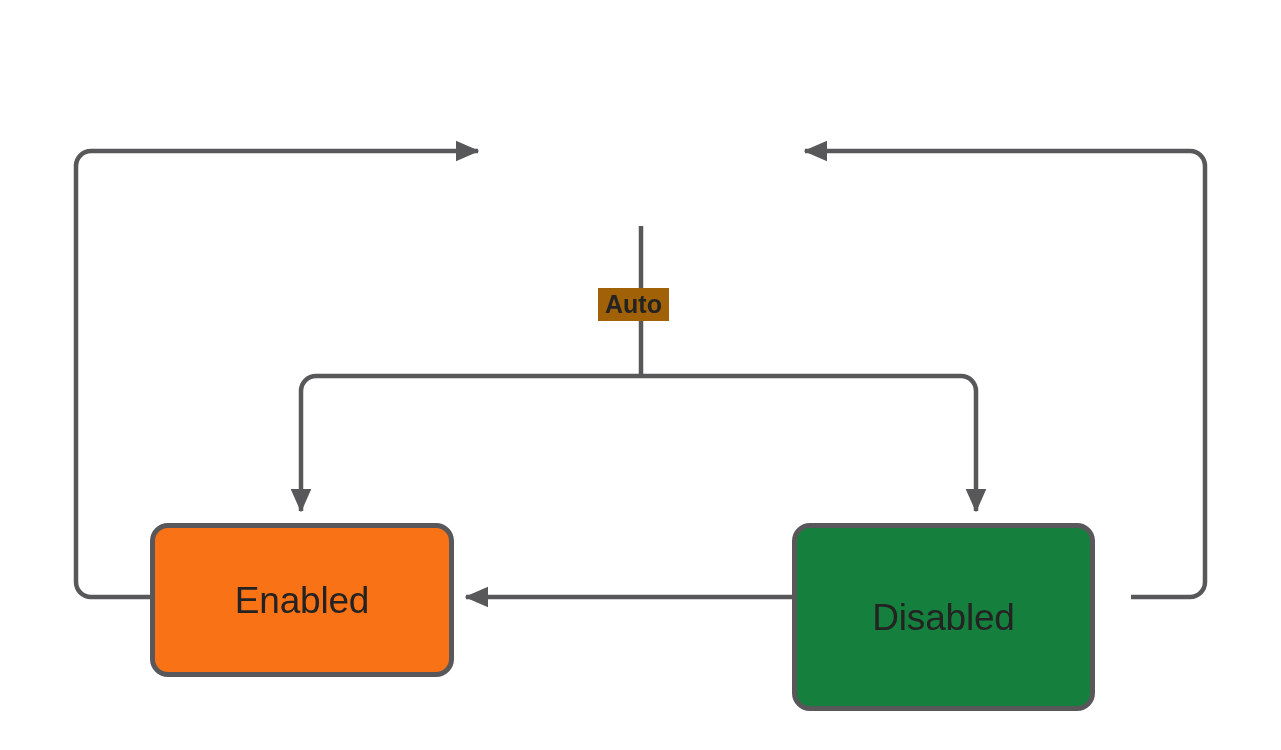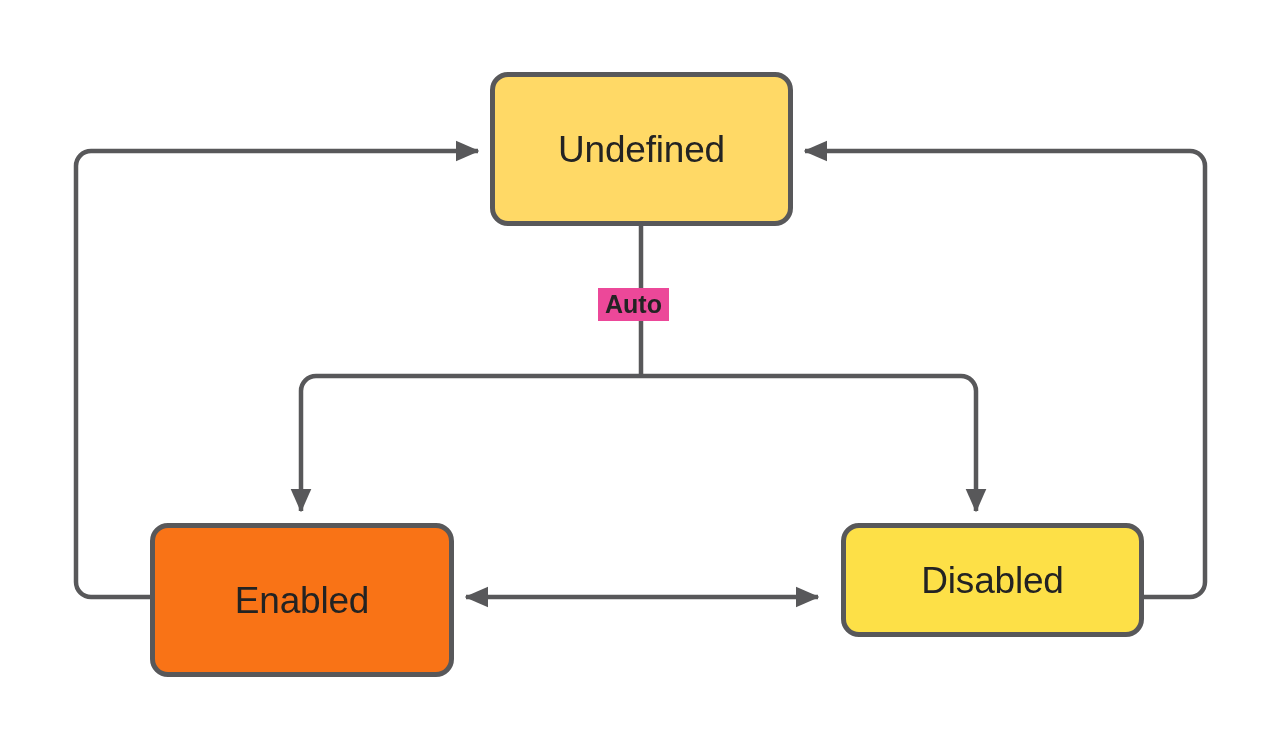--- a/index.html
+++ b/index.html
@@ -51,33 +51,33 @@
     background: #ffd966;
   }
   #node-enabled {
     left: 150px;
     top: 523px;
     width: 304px;
     height: 154px;
     background: #f97316;
   }
   #node-disabled {
-    left: 841px;
+    left: 792px;
     top: 523px;
     width: 303px;
-    height: 114px;
-    background: #fde047;
+    height: 188px;
+    background: #15803d;
   }
   .edge-label {
     position: absolute;
     font-family: "Liberation Sans", sans-serif;
     font-size: 25px;
     font-weight: 700;
     color: #232323;
-    background: #ec4899;
+    background: #a16207;
     padding: 2px 7px;
     white-space: nowrap;
     line-height: 1.15;
   }
   #label-auto {
     left: 598px;
     top: 288px;
   }
 </style>
 </head>
@@ -107,23 +107,20 @@
 
     <g>
       <path d="M 150 597 L 91 597 A 15 15 0 0 1 76 582 L 76 166 A 15 15 0 0 1 91 151 L 478 151" fill="none" stroke="#58585a" stroke-width="4.5" stroke-linecap="butt" marker-end="url(#arrow-end)"></path>
     </g>
 
     <g>
       <path d="M 1131 597 L 1190 597 A 15 15 0 0 0 1205 582 L 1205 166 A 15 15 0 0 0 1190 151 L 805 151" fill="none" stroke="#58585a" stroke-width="4.5" stroke-linecap="butt" marker-end="url(#arrow-end)"></path>
     </g>
   </svg>
 
-  <div class="node" id="node-undefined">
-    <span class="node-label">Undefined</span>
-  </div>
 
   <div class="node" id="node-enabled">
     <span class="node-label">Enabled</span>
   </div>
 
   <div class="node" id="node-disabled">
     <span class="node-label">Disabled</span>
   </div>
 
   <div class="edge-label" id="label-auto">Auto</div>

